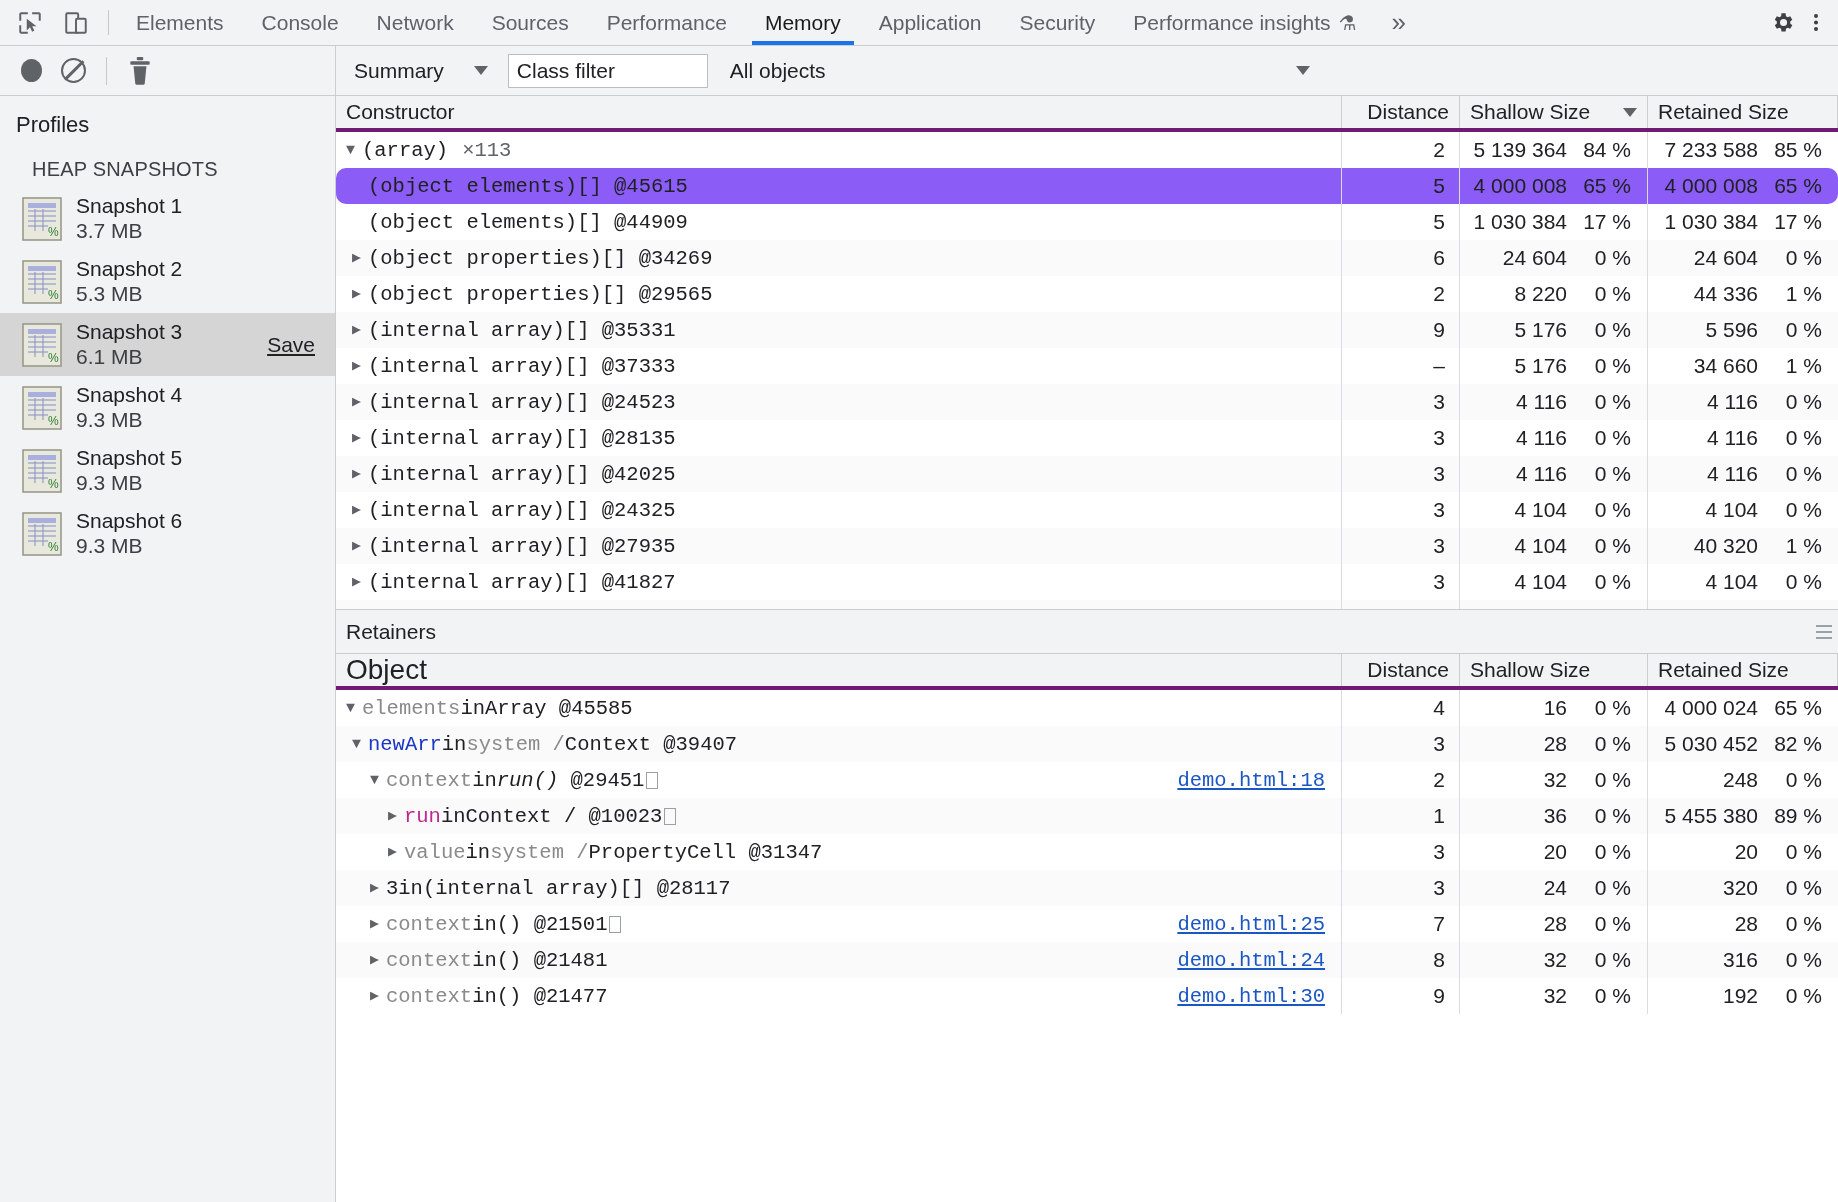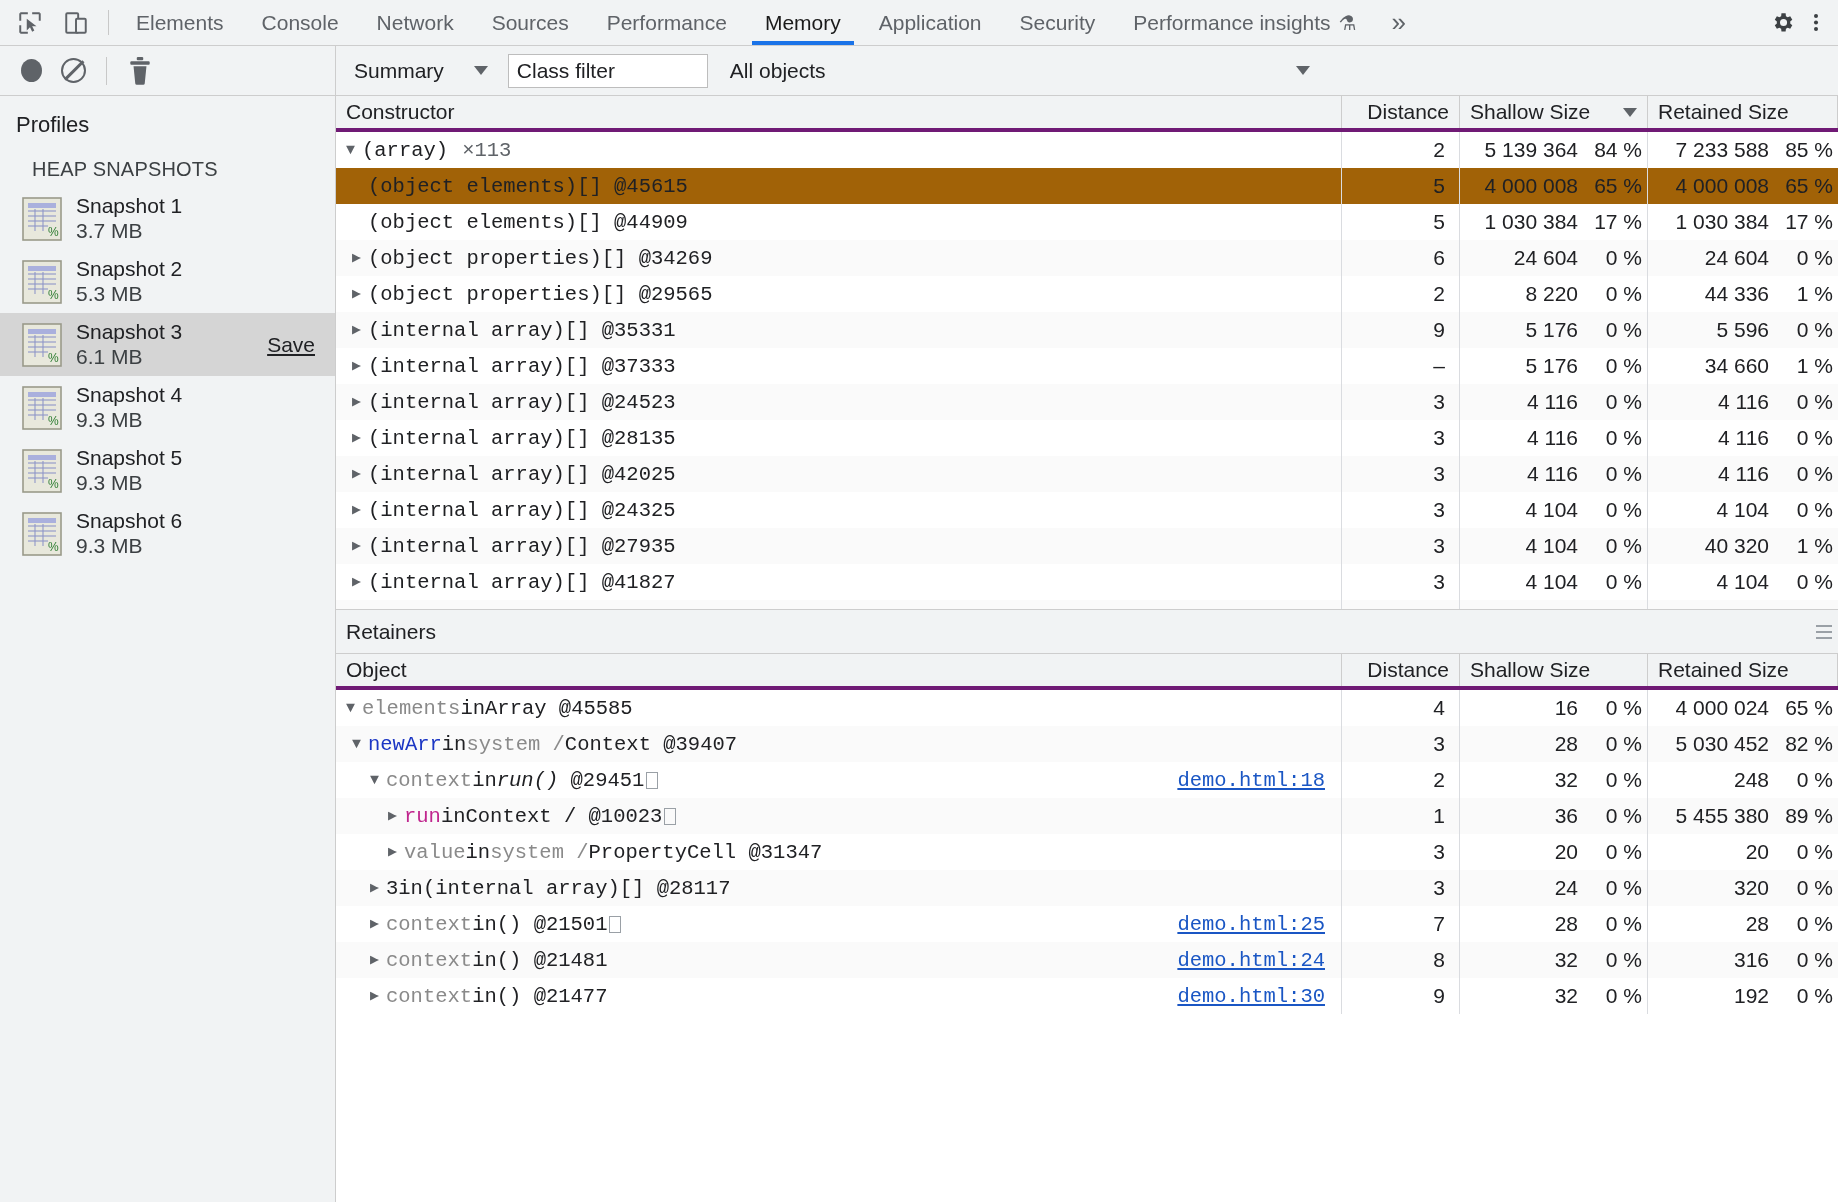--- a/index.html
+++ b/index.html
@@ -130,33 +130,33 @@
   .grid { display: flex; flex-direction: column; min-height: 0; flex: 1; background: #fff; }
   .ghead {
     display: flex; height: 36px; min-height: 36px;
     background: #f1f3f4; border-bottom: 4px solid #701a75;
     font-size: 21px; color: #202124;
   }
   .ghead .cell { display: flex; align-items: center; border-right: 1px solid #cdcdcd; padding: 0 10px; }
   .ghead .cell.sorted { gap: 10px; justify-content: space-between; }
   .grows { flex: 1; overflow: hidden; }
   .grow { display: flex; height: 36px; min-height: 34px; align-items: center; }
-  .grow.selected { background: #a16207; }
+  .grow.selected { background: #8b5cf6; border-radius: 10px; }
   .grow:nth-child(even):not(.selected) { background: #fafafa; }
   .c-name { flex: 1; min-width: 0; display: flex; align-items: center;
             border-right: 1px solid #dadce0; height: 100%; padding-left: 10px;
             font-family: "Liberation Mono", monospace; font-size: 20.5px; color: #202124;
             white-space: nowrap; overflow: hidden; }
   .c-dist { width: 118px; min-width: 118px; text-align: right; padding-right: 14px;
             border-right: 1px solid #dadce0; height: 100%; display:flex; align-items:center; justify-content:flex-end;
             font-size: 21px; }
   .c-shallow, .c-retained {
             width: 188px; min-width: 188px; height: 100%;
             display: flex; align-items: center; justify-content: flex-end;
-            border-right: 1px solid #dadce0; padding-right: 5px; font-size: 21px; }
+            border-right: 1px solid #dadce0; padding-right: 16px; font-size: 21px; }
   .c-retained { border-right: none; width: 190px; min-width: 190px; }
   .num { text-align: right; }
   .pct { display: inline-block; width: 64px; text-align: right; color: #202124; }
 
   
   .tri { width: 16px; display: inline-block; flex: 0 0 auto; color: #5f6368; font-size: 15px; line-height: 1; }
   .tri.down::before { content: "\25BC"; }
   .tri.right::before { content: "\25B6"; }
   .tri.none::before { content: ""; }
   .xcount { color: #5f6368; margin-left: 14px; }
@@ -632,21 +632,21 @@
         <div class="retainers-bar">
           <span>Retainers</span>
           <span class="grip">
               <i></i>
               <i></i>
               <i></i>
             </span>
         </div>
         <div class="grid">
           <div class="ghead">
-            <div class="cell c-name" style="font-family:'Liberation Sans',sans-serif;font-size:21px;">Object</div>
+            <div class="cell c-name" style="font-family:'Liberation Sans',sans-serif;font-size:28px;">Object</div>
             <div class="cell c-dist">Distance</div>
             <div class="cell c-shallow" style="justify-content:flex-start;">Shallow Size</div>
             <div class="cell c-retained" style="justify-content:flex-start;">Retained Size</div>
           </div>
           <div class="grows" id="ret-rows">
               <div class="grow">
                 <div class="c-name indent0">
                   <span class="tri down"></span>
                   <span class="g-dim">elements</span>
                   <span> in </span>

